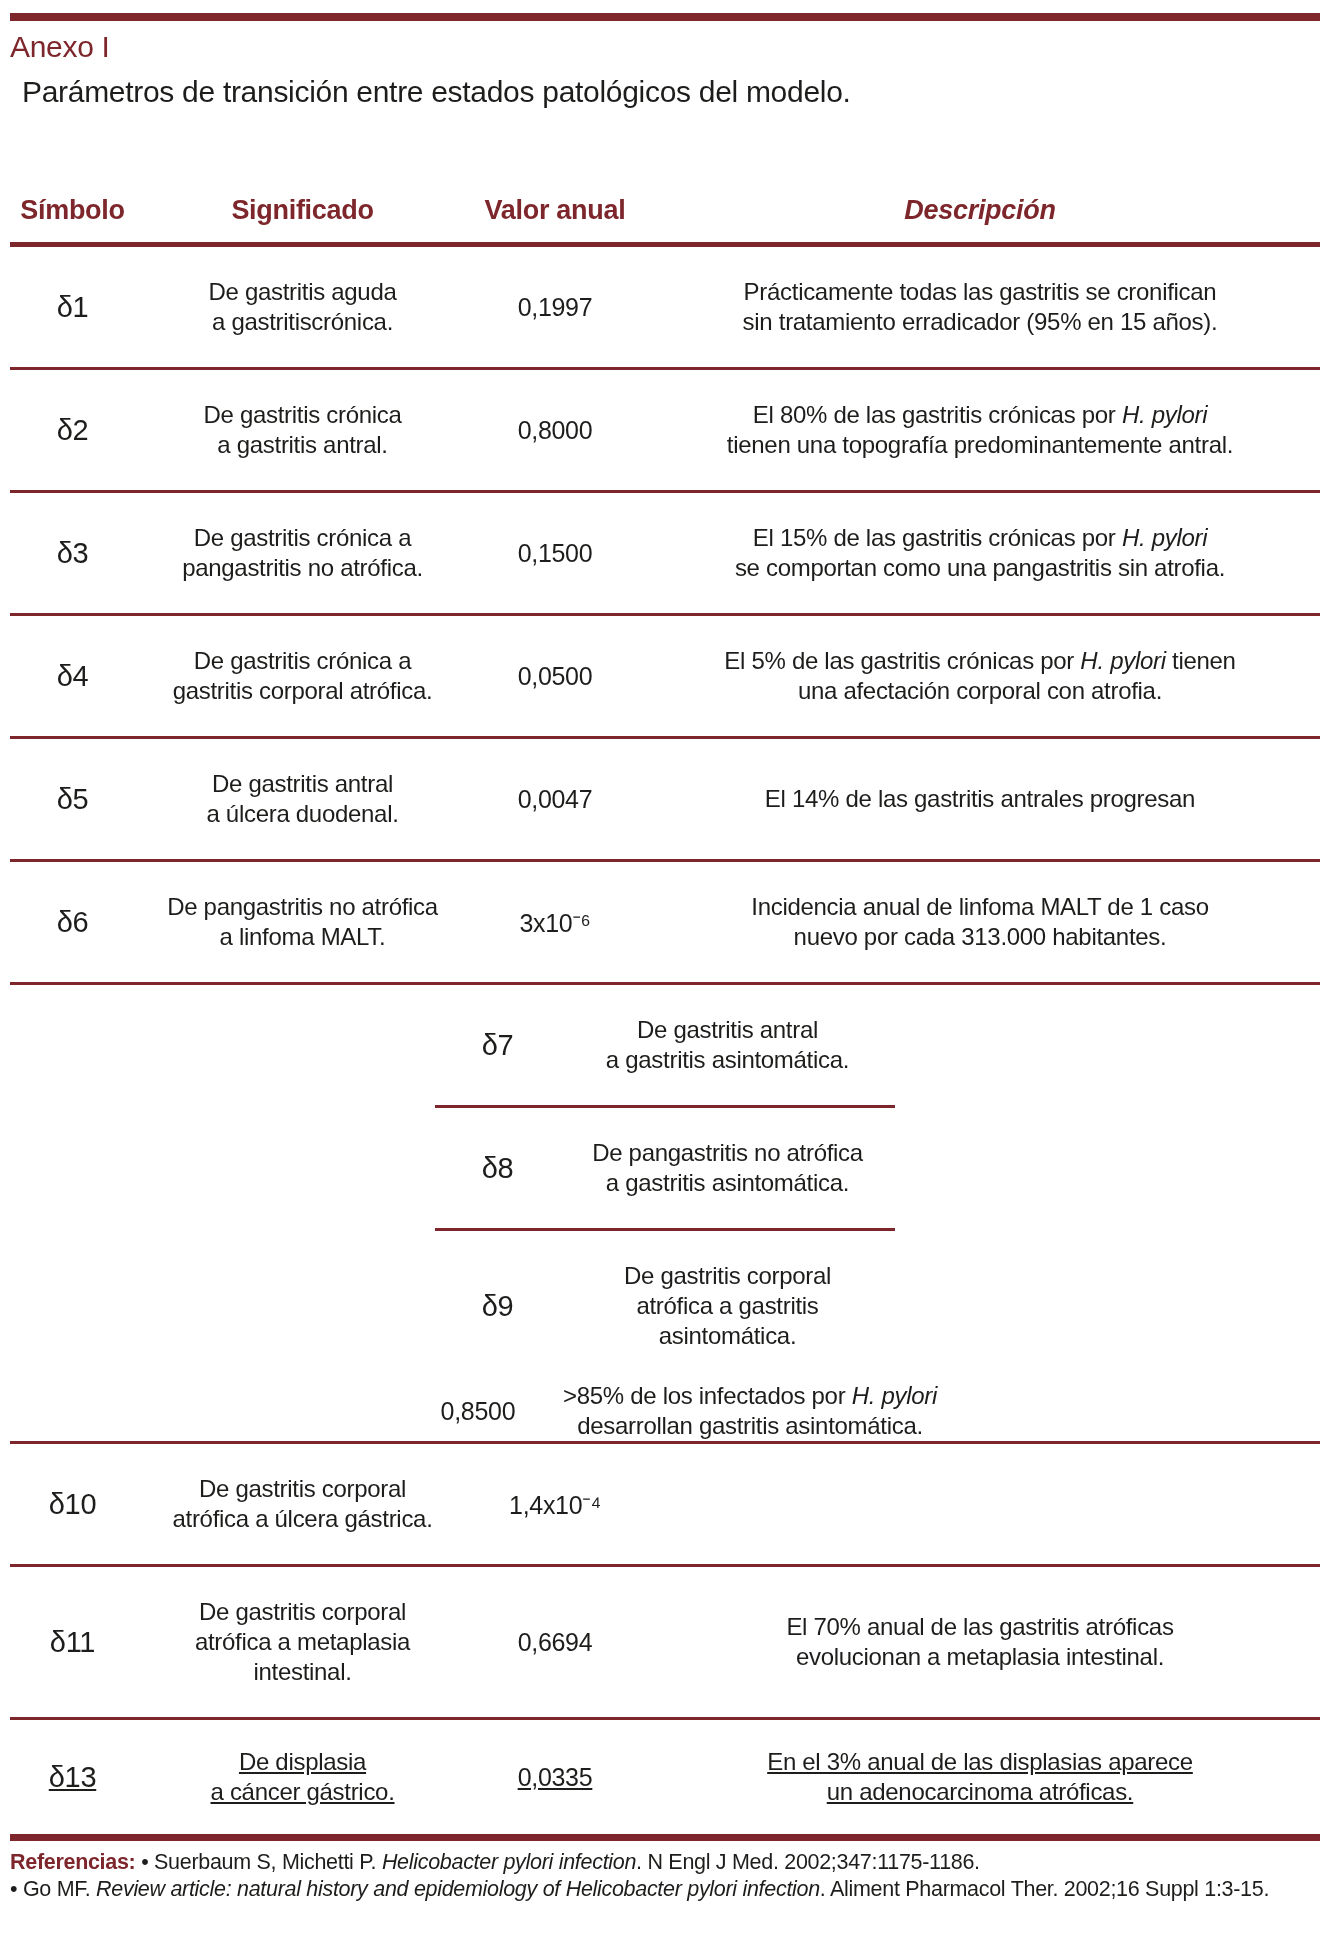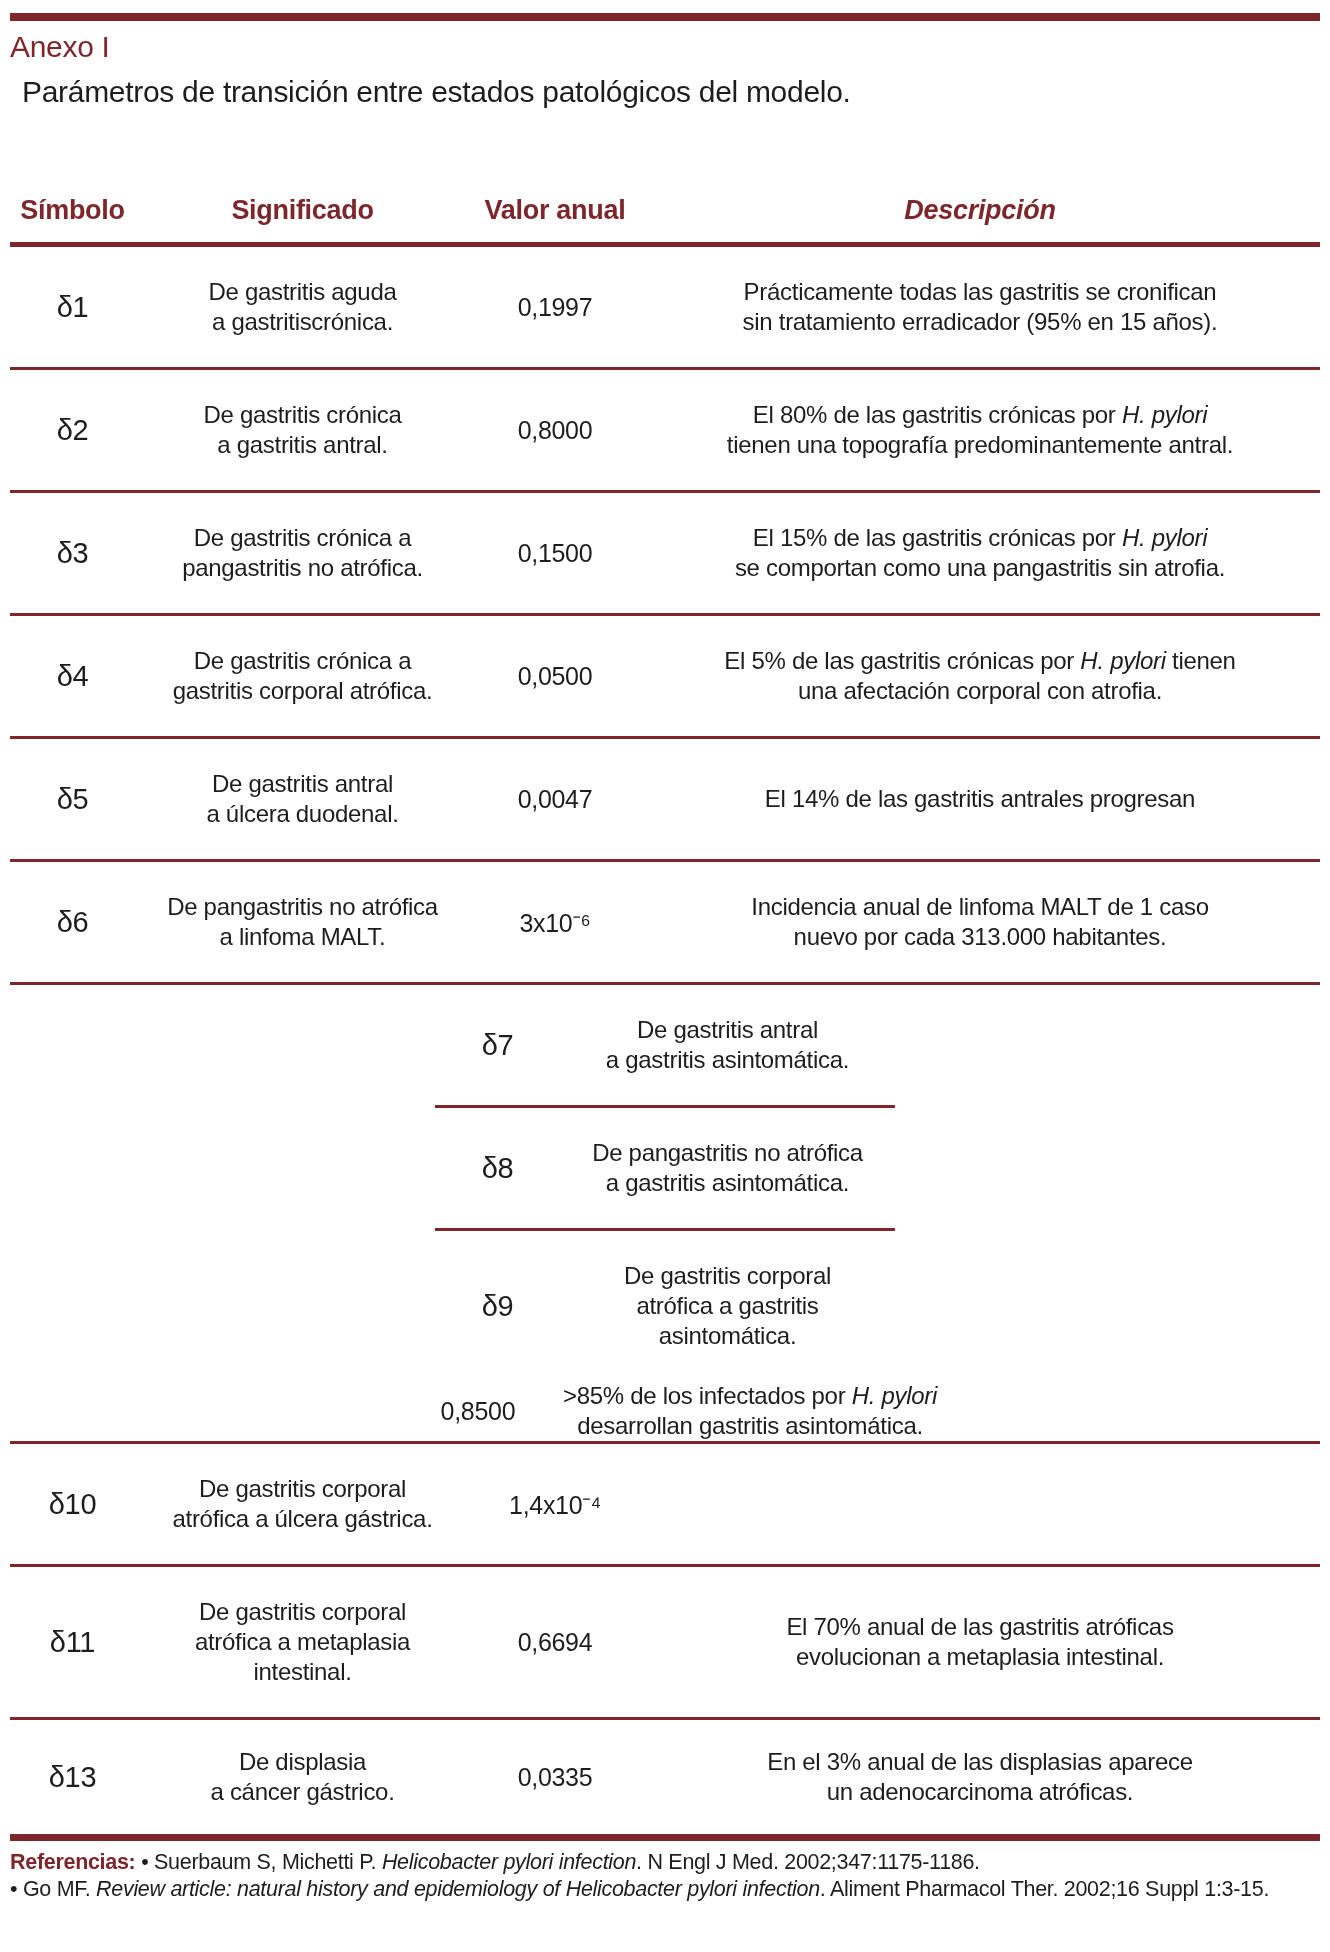--- a/index.html
+++ b/index.html
@@ -43,21 +43,21 @@
   .th-meaning{width:335px;}
   .th-value{width:170px;}
   .th-desc{flex:1;font-style:italic;}
   .head-rule{height:5px;background:var(--accent);margin-top:16px;}
 
   .row{
     display:flex;align-items:center;
     border-bottom:3px solid var(--accent);
     padding:30px 0;
   }
-  .rows > .row:last-child{border-bottom:none;padding:27px 0;}
+  .rows > .row:last-child{border-bottom:none;padding:27px 0;text-decoration:underline;}
 
   .cell-symbol{width:125px;text-align:center;font-size:29px;}
   .cell-meaning{width:335px;text-align:center;font-size:24px;line-height:30px;}
   .cell-value{width:170px;text-align:center;font-size:25px;}
   .cell-desc{flex:1;text-align:center;font-size:24px;line-height:30px;}
 
   
   .group{
     display:flex;align-items:center;
     border-bottom:3px solid var(--accent);

